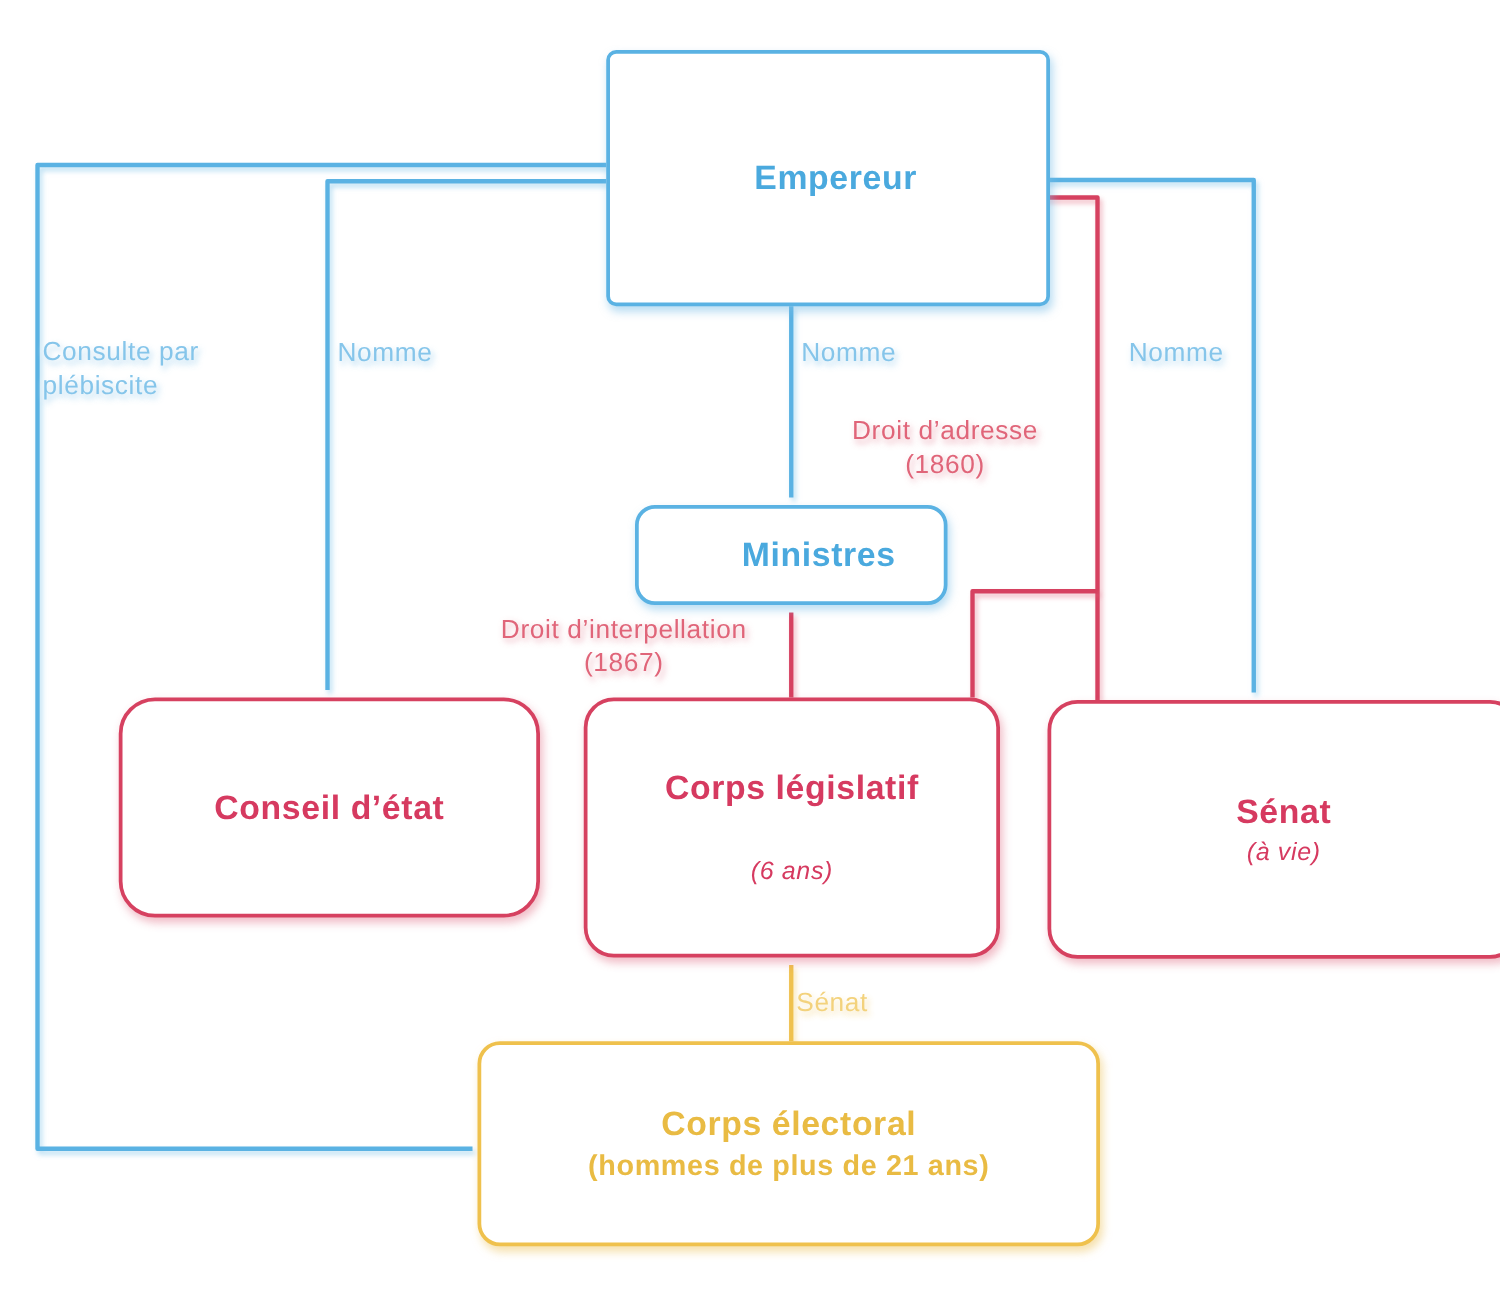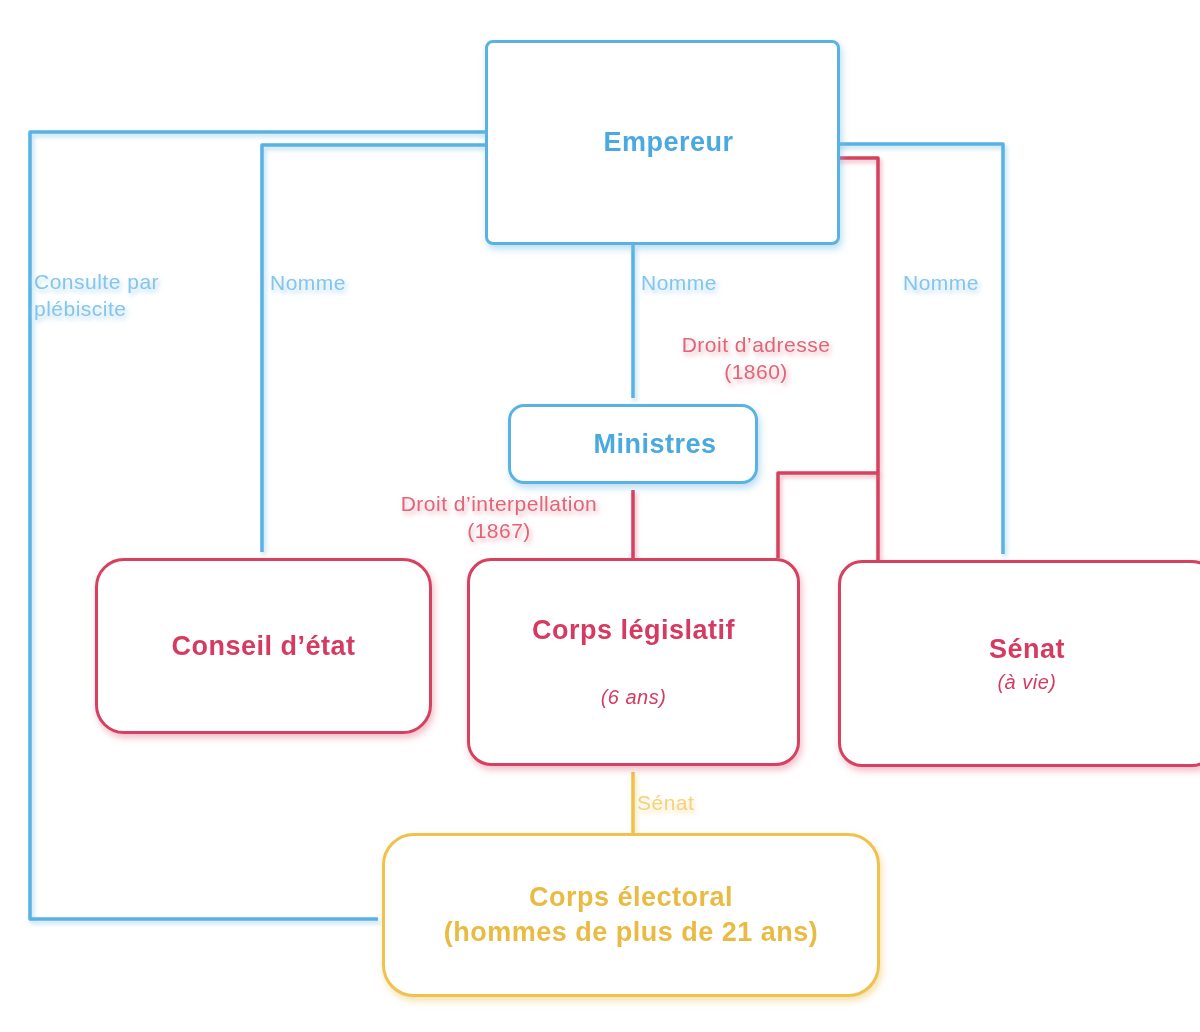--- a/index.html
+++ b/index.html
@@ -46,28 +46,28 @@
     border: 3px solid var(--red);
     box-shadow: 2px 4px 7px rgba(224,110,132,.45);
   }
   .node-red .title, .node-red .subtitle { color: var(--red_text); }
 
   .node-yellow {
     border: 3px solid var(--yellow);
     box-shadow: 2px 4px 7px rgba(240,205,120,.6);
   }
   .node-yellow .title, .node-yellow .subtitle { color: var(--yellow_text); }
-  .node-yellow .subtitle { font-style: normal; font-weight: bold; font-size: 27px; margin-top: 4px; }
+  .node-yellow .subtitle { font-style: normal; font-weight: bold; font-size: 23px; margin-top: 4px; }
 
   .node-empereur        { left: 485px; top: 40px;  width: 355px; height: 205px; border-radius: 8px; padding-left: 12px; }
   .node-ministres       { left: 508px; top: 404px; width: 250px; height: 80px;  border-radius: 16px; padding-left: 44px; }
   .node-conseil         { left: 95px;  top: 558px; width: 337px; height: 176px; border-radius: 29px; }
   .node-corps-legislatif{ left: 467px; top: 558px; width: 333px; height: 208px; border-radius: 24px; gap: 34px; }
   .node-senat           { left: 838px; top: 560px; width: 378px; height: 207px; border-radius: 24px; }
-  .node-corps-electoral { left: 382px; top: 833px; width: 498px; height: 164px; border-radius: 32px; }
+  .node-corps-electoral { left: 382px; top: 833px; width: 498px; height: 164px; border-radius: 18px; }
 
   .edge-label {
     position: absolute;
     font-size: 21px;
     line-height: 27px;
     white-space: pre-line;
     letter-spacing: .5px;
   }
   .label-blue   { color: var(--blue_label);   text-shadow: 0 0 6px #ffffff, 2px 3px 5px rgba(140,200,236,.8); }
   .label-red    { color: var(--red_label);    text-shadow: 0 0 6px #ffffff, 2px 3px 5px rgba(230,140,158,.8); }

